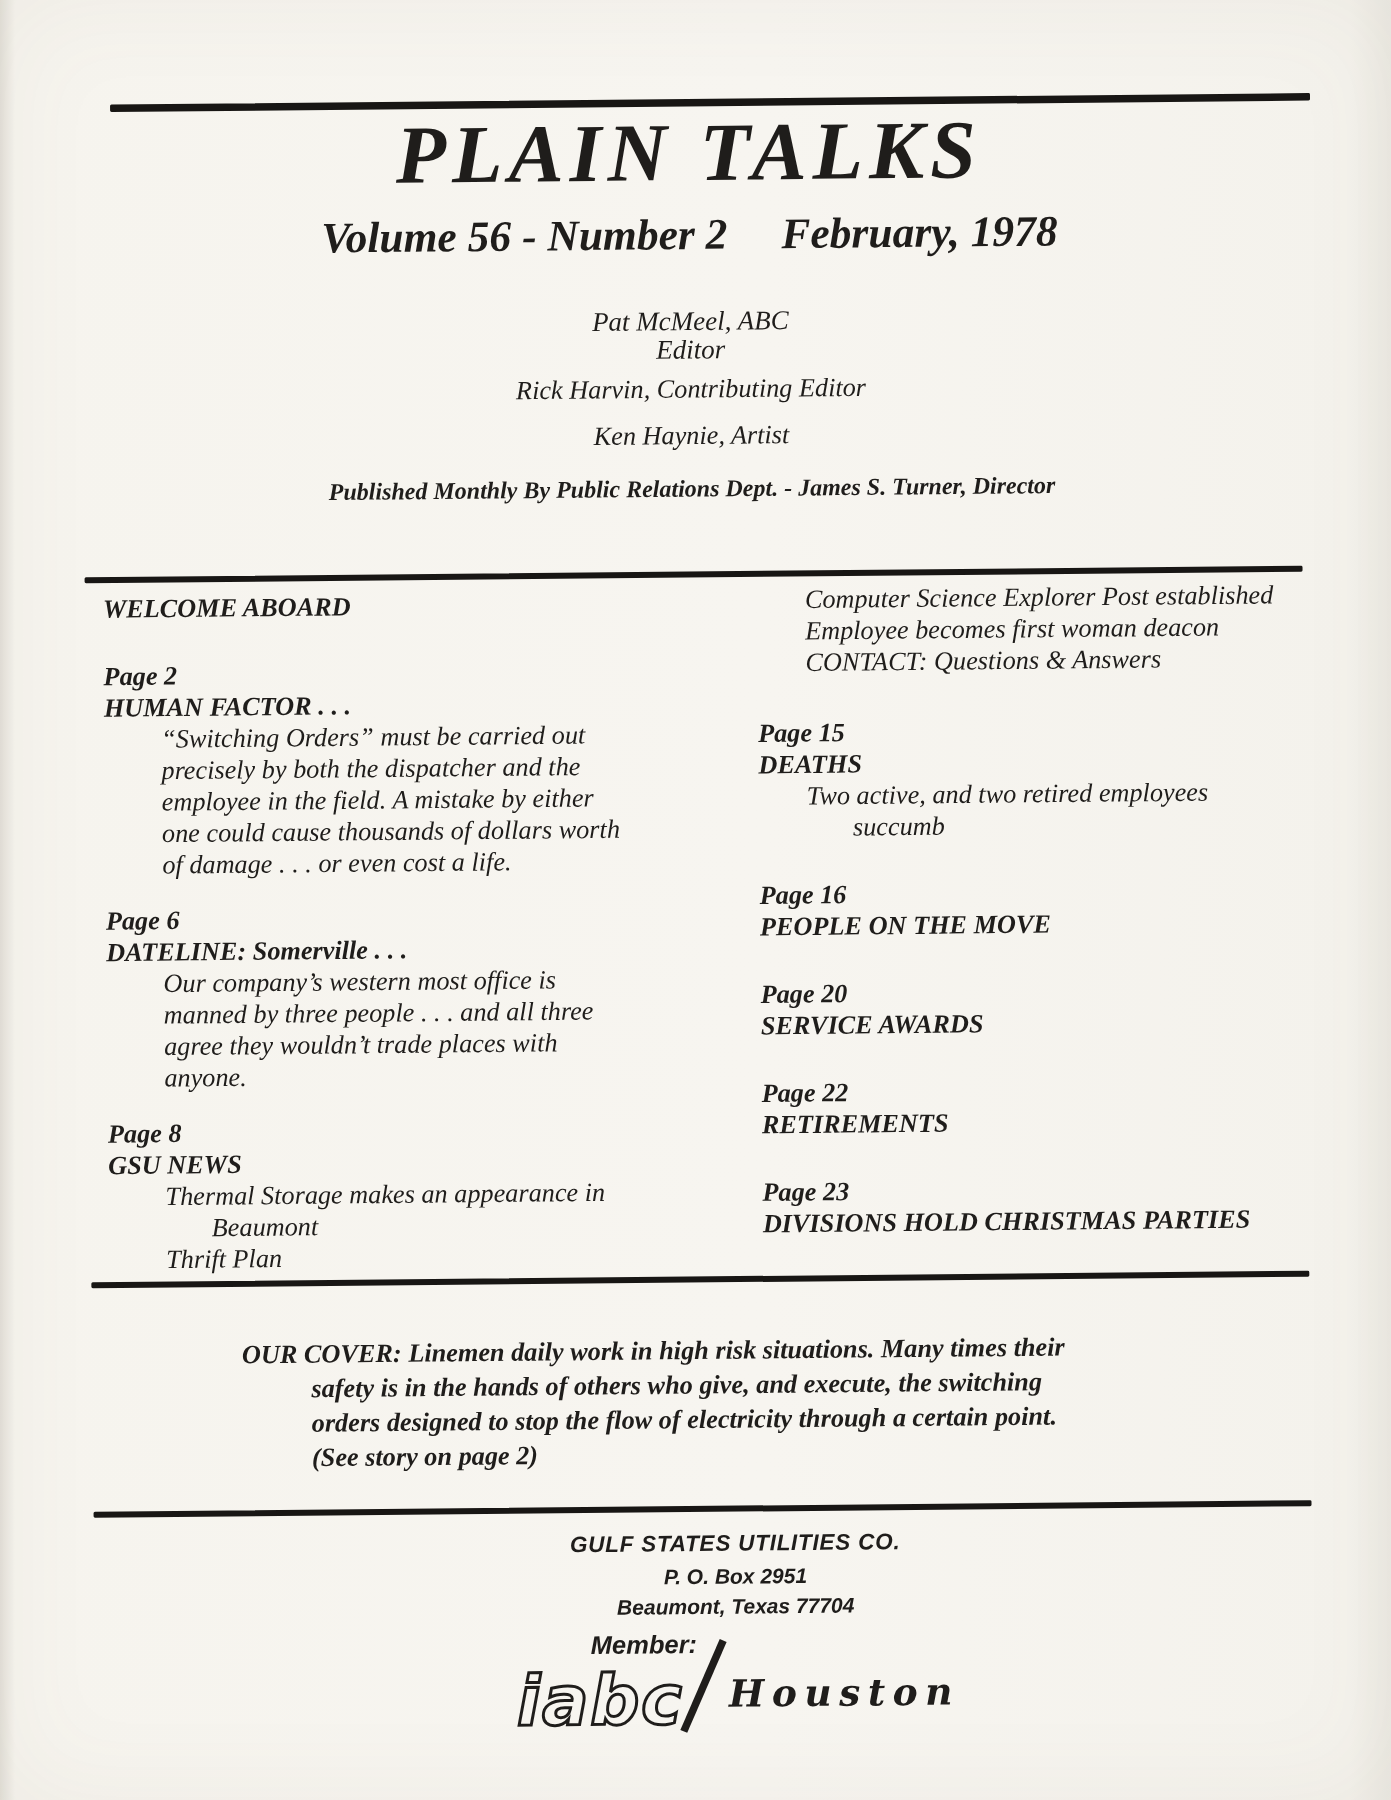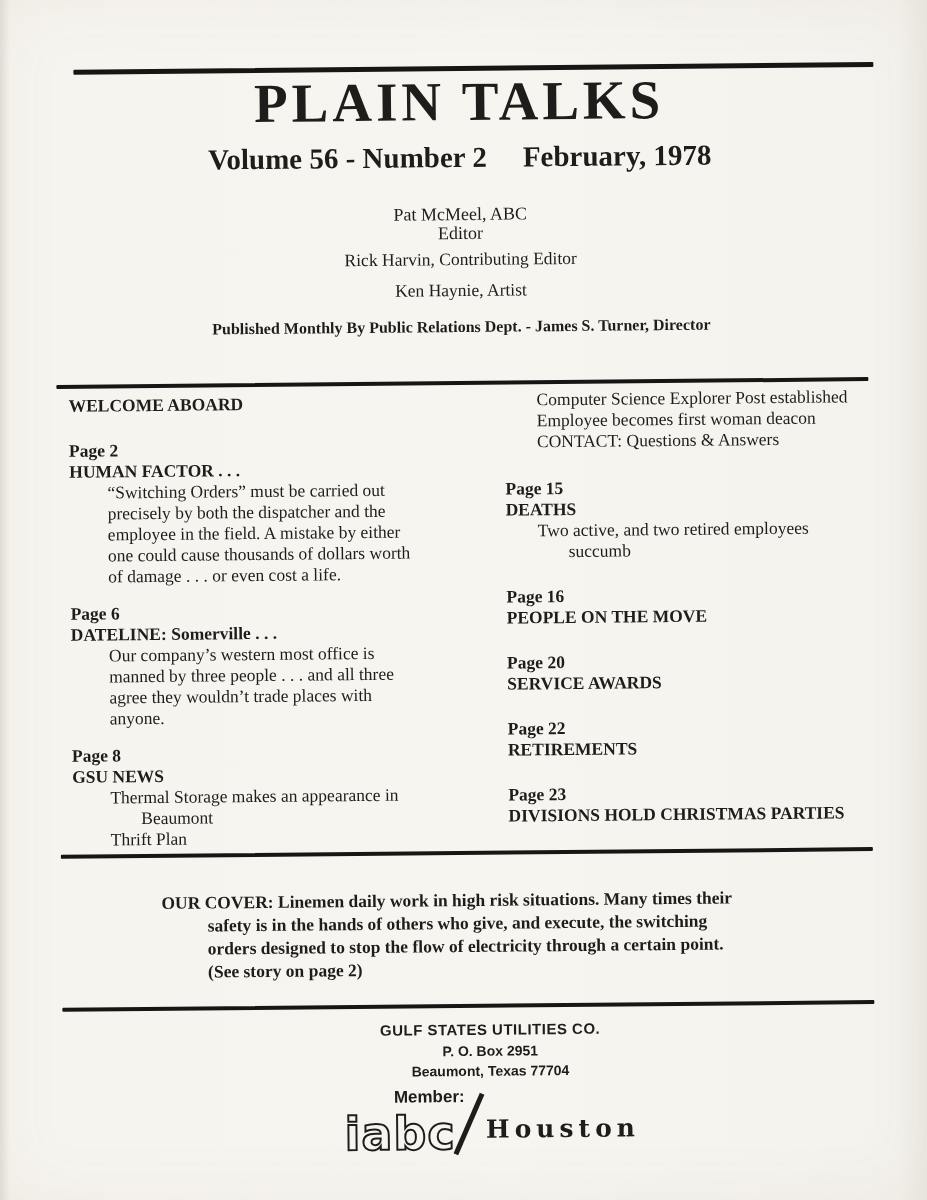--- a/index.html
+++ b/index.html
@@ -8,20 +8,21 @@
     background:#e9e7e1;
     font-family:"Liberation Serif", serif;
     color:#1f1d1b;
     overflow:hidden;
   }
   #page{
     position:relative;width:927px;height:1200px;
     background:linear-gradient(90deg,#e3e0d8 0px,#f6f4ee 10px,#f7f5f0 55%,#f4f2ec 97%,#eceae3 100%);
     box-shadow:inset 0 0 70px rgba(120,110,90,.06);
     overflow:hidden;
+    font-style:italic;
   }
   .sheet{position:absolute;inset:0;transform:rotate(-0.55deg);transform-origin:50% 46%;}
   .rule{position:absolute;height:4px;background:#181614;border-radius:1px;}
   .rule-top{top:66px;left:78px;width:800px;height:5px;}
   .rule-2{top:381px;left:58px;width:812px;}
   .rule-3{top:851px;left:58px;width:812px;}
   .rule-4{top:1004px;left:58px;width:812px;}
 
   .title{
     position:absolute;top:74px;left:0;right:0;text-align:center;

